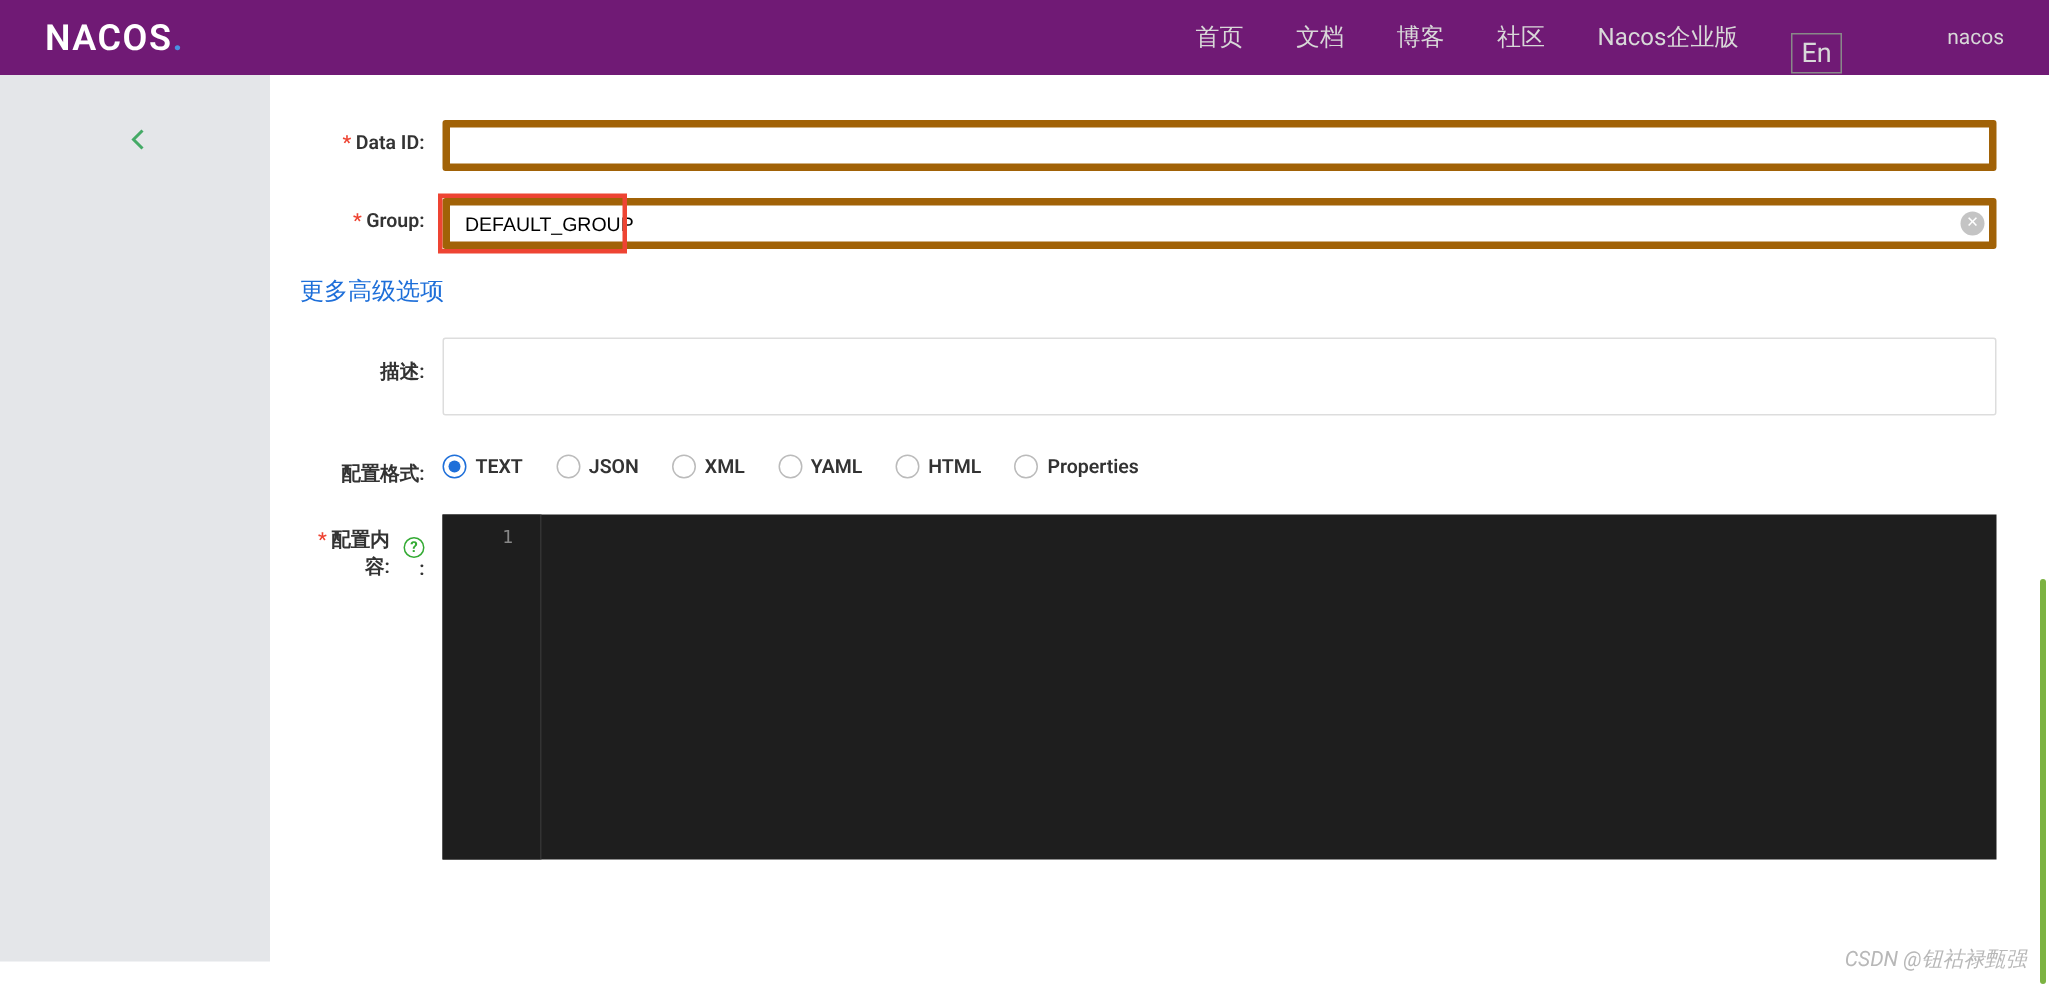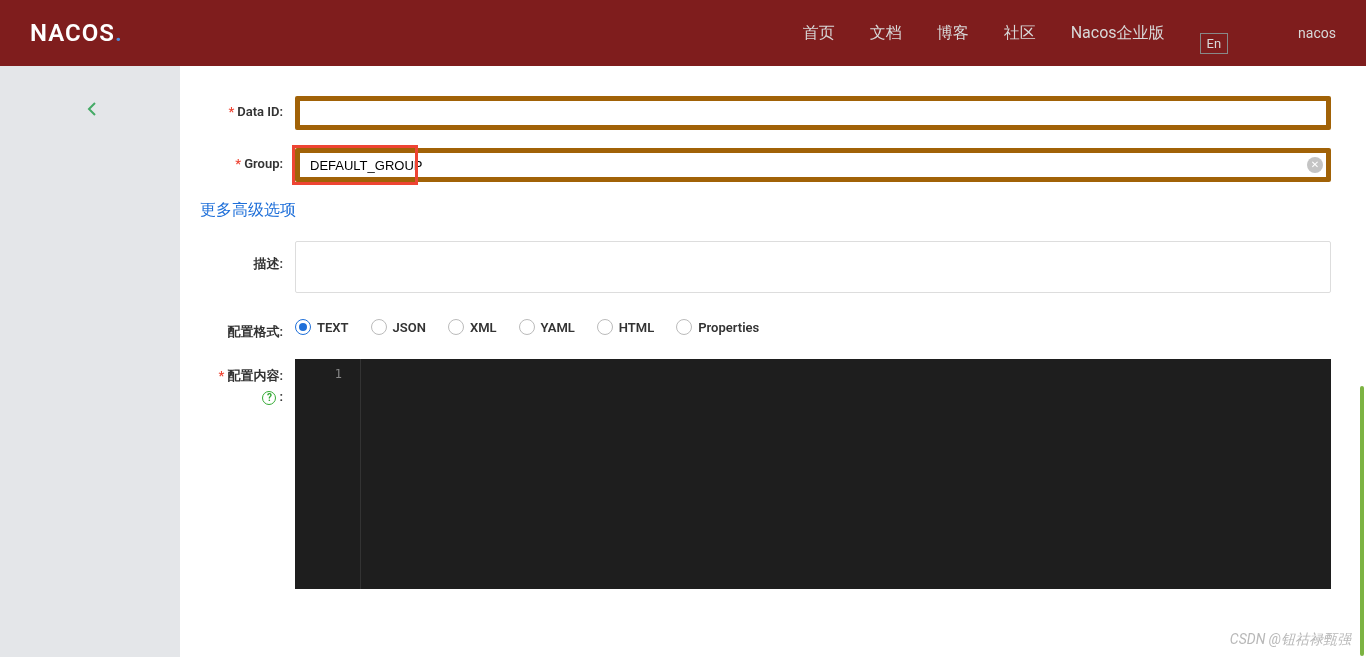--- a/index.html
+++ b/index.html
@@ -1,24 +1,24 @@
 <!DOCTYPE html>
 <html><head>
   <meta charset="utf-8">
   <style>
     * { margin: 0; padding: 0; box-sizing: border-box; }
     body { font-family: -apple-system, BlinkMacSystemFont, "Segoe UI", Roboto, "Helvetica Neue", Arial, sans-serif; width: 1366px; height: 657px; overflow: hidden; background: #fff; }
     
-    .header { background: #7f1d1d; height: 66px; display: flex; align-items: center; padding: 0 30px; color: #fff; }
+    .header { background: #701a75; height: 50px; display: flex; align-items: center; padding: 0 30px; color: #fff; }
     .logo { font-size: 24px; font-weight: 600; letter-spacing: 1px; color: #fff; }
     .logo .dot { color: #4a90e2; }
     .nav-spacer { flex: 1; }
     .nav-items { display: flex; align-items: center; gap: 35px; }
     .nav-item { color: #d8d8d8; font-size: 16px; cursor: pointer; }
-    .lang-btn { border: 1px solid #888; padding: 2px 6px; font-size: 13px; color: #d8d8d8; cursor: pointer; margin-top: 20px; }
+    .lang-btn { border: 1px solid #888; padding: 2px 6px; font-size: 18px; color: #d8d8d8; cursor: pointer; margin-top: 20px; }
     .user { color: #d8d8d8; font-size: 14px; margin-left: 35px; }
     
     .body-area { display: flex; height: calc(657px - 66px); }
     .sidebar { width: 180px; background: #e4e6e9; position: relative; }
     .back-chevron { position: absolute; top: 35px; left: 85px; cursor: pointer; }
     .back-chevron svg { width: 16px; height: 16px; }
     
     .main { flex: 1; padding: 30px 35px 0 20px; overflow-y: auto; background: #fff; }
     .page-title { font-size: 28px; font-weight: 500; color: #222; margin-bottom: 30px; }
     
@@ -37,21 +37,21 @@
     
     .adv-link { color: #1e6fd9; font-size: 16px; margin-top: -5px; margin-bottom: 20px; cursor: pointer; display: inline-block; }
     
     .radio-group { display: flex; align-items: center; gap: 22px; padding-top: 4px; }
     .radio-item { display: flex; align-items: center; gap: 6px; cursor: pointer; }
     .radio { width: 16px; height: 16px; border: 1px solid #bbb; border-radius: 50%; display: inline-flex; align-items: center; justify-content: center; }
     .radio.checked { border-color: #1e6fd9; }
     .radio.checked::after { content: ''; width: 8px; height: 8px; background: #1e6fd9; border-radius: 50%; }
     .radio-label { font-size: 13px; font-weight: 600; color: #333; }
     
-    .content-label-wrap { display: flex; flex-direction: column; align-items: flex-end; gap: 4px; }
+    .content-label-wrap { display: flex; flex-direction: row; align-items: flex-end; gap: 4px; }
     .help-icon { width: 14px; height: 14px; border: 1.5px solid #3a3; border-radius: 50%; color: #3a3; font-size: 10px; display: inline-flex; align-items: center; justify-content: center; font-weight: bold; }
     .help-colon { color: #333; font-size: 13px; font-weight: 600; margin-left: 3px; }
     
     .code-editor { flex: 1; background: #1e1e1e; min-height: 230px; display: flex; }
     .gutter { width: 65px; background: #1e1e1e; color: #888; text-align: right; padding: 8px 18px 0 0; font-size: 12px; font-family: monospace; }
     .code-area { flex: 1; padding: 8px 10px; color: #fff; font-family: monospace; font-size: 13px; border-left: 1px solid #333; }
     
     .watermark { position: fixed; right: 15px; bottom: 8px; color: #b8b8b8; font-size: 14px; pointer-events: none; font-style: italic; }
     .scroll-indicator { position: fixed; right: 0; top: 66px; bottom: 0; width: 8px; }
     .scroll-thumb { position: absolute; right: 2px; top: 320px; width: 4px; height: 270px; background: #7cb342; border-radius: 2px; }

